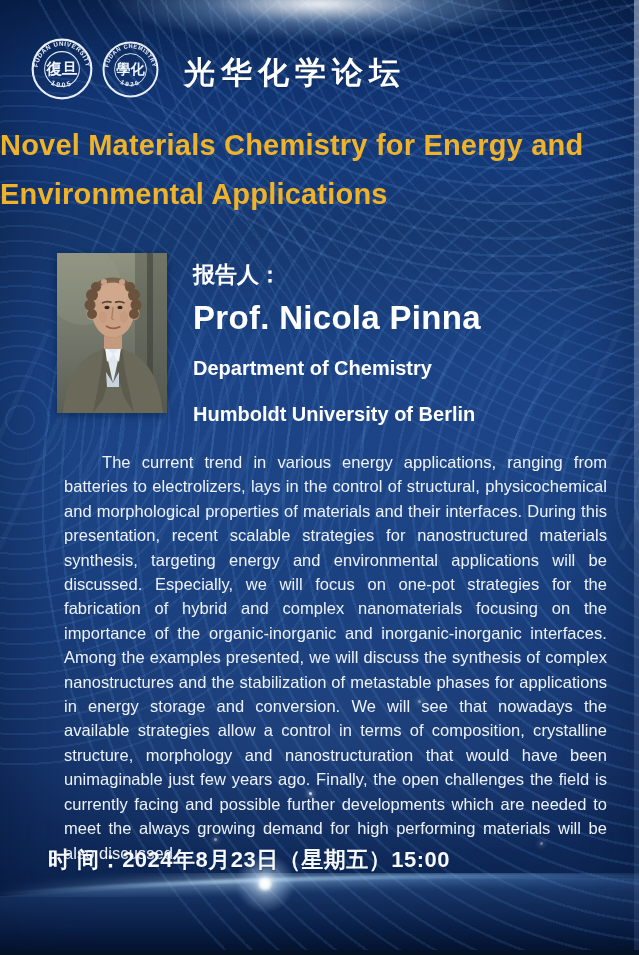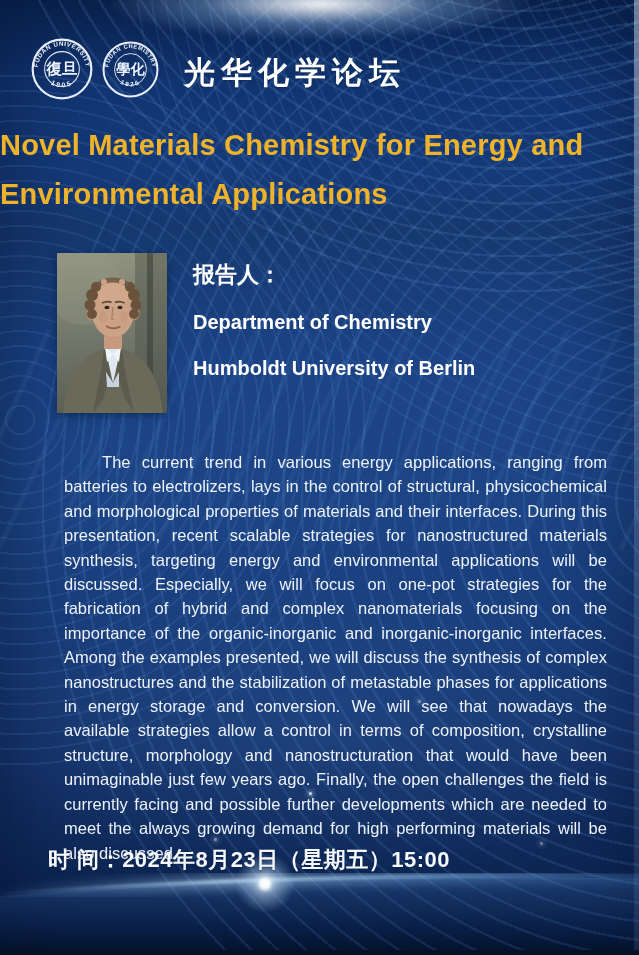--- a/index.html
+++ b/index.html
@@ -208,20 +208,21 @@
       <ellipse cx="50" cy="54.5" rx="2.6" ry="1.8" fill="#2f261f"></ellipse>
       <ellipse cx="63" cy="54.5" rx="2.6" ry="1.8" fill="#2f261f"></ellipse>
       <path d="M56,54 L55,64 q-1.3,2.2 1.8,2.6" stroke="#a97f63" stroke-width="1.3" fill="none"></path>
       <ellipse cx="46" cy="64" rx="4" ry="6" fill="#b98f74" opacity="0.35"></ellipse>
       <ellipse cx="67" cy="64" rx="4" ry="6" fill="#b98f74" opacity="0.35"></ellipse>
       <path d="M49,73 q7,4.6 14.5,0.6" stroke="#92604a" stroke-width="1.7" fill="none"></path>
     </svg>
 
     <div class="speaker-text">
       <div class="speaker-label">报告人：</div>
+      <div class="speaker-name">Prof. Nicola Pinna</div>
       <div class="speaker-affil">Department of Chemistry</div>
       <div class="speaker-affil">Humboldt University of Berlin</div>
     </div>
   </section>
 
   <p class="abstract">The current trend in various energy applications, ranging from batteries to electrolizers, lays in the control of structural, physicochemical and morphological properties of materials and their interfaces. During this presentation, recent scalable strategies for nanostructured materials synthesis, targeting energy and environmental applications will be discussed. Especially, we will focus on one-pot strategies for the fabrication of hybrid and complex nanomaterials focusing on the importance of the organic-inorganic and inorganic-inorganic interfaces. Among the examples presented, we will discuss the synthesis of complex nanostructures and the stabilization of metastable phases for applications in energy storage and conversion. We will see that nowadays the available strategies allow a control in terms of composition, crystalline structure, morphology and nanostructuration that would have been unimaginable just few years ago. Finally, the open challenges the field is currently facing and possible further developments which are needed to meet the always growing demand for high performing materials will be also discussed.</p>
 
   <div class="detail detail-time">
     <span>时 间：</span><span>2024年8月23日（星期五）15:00</span>
   </div>

